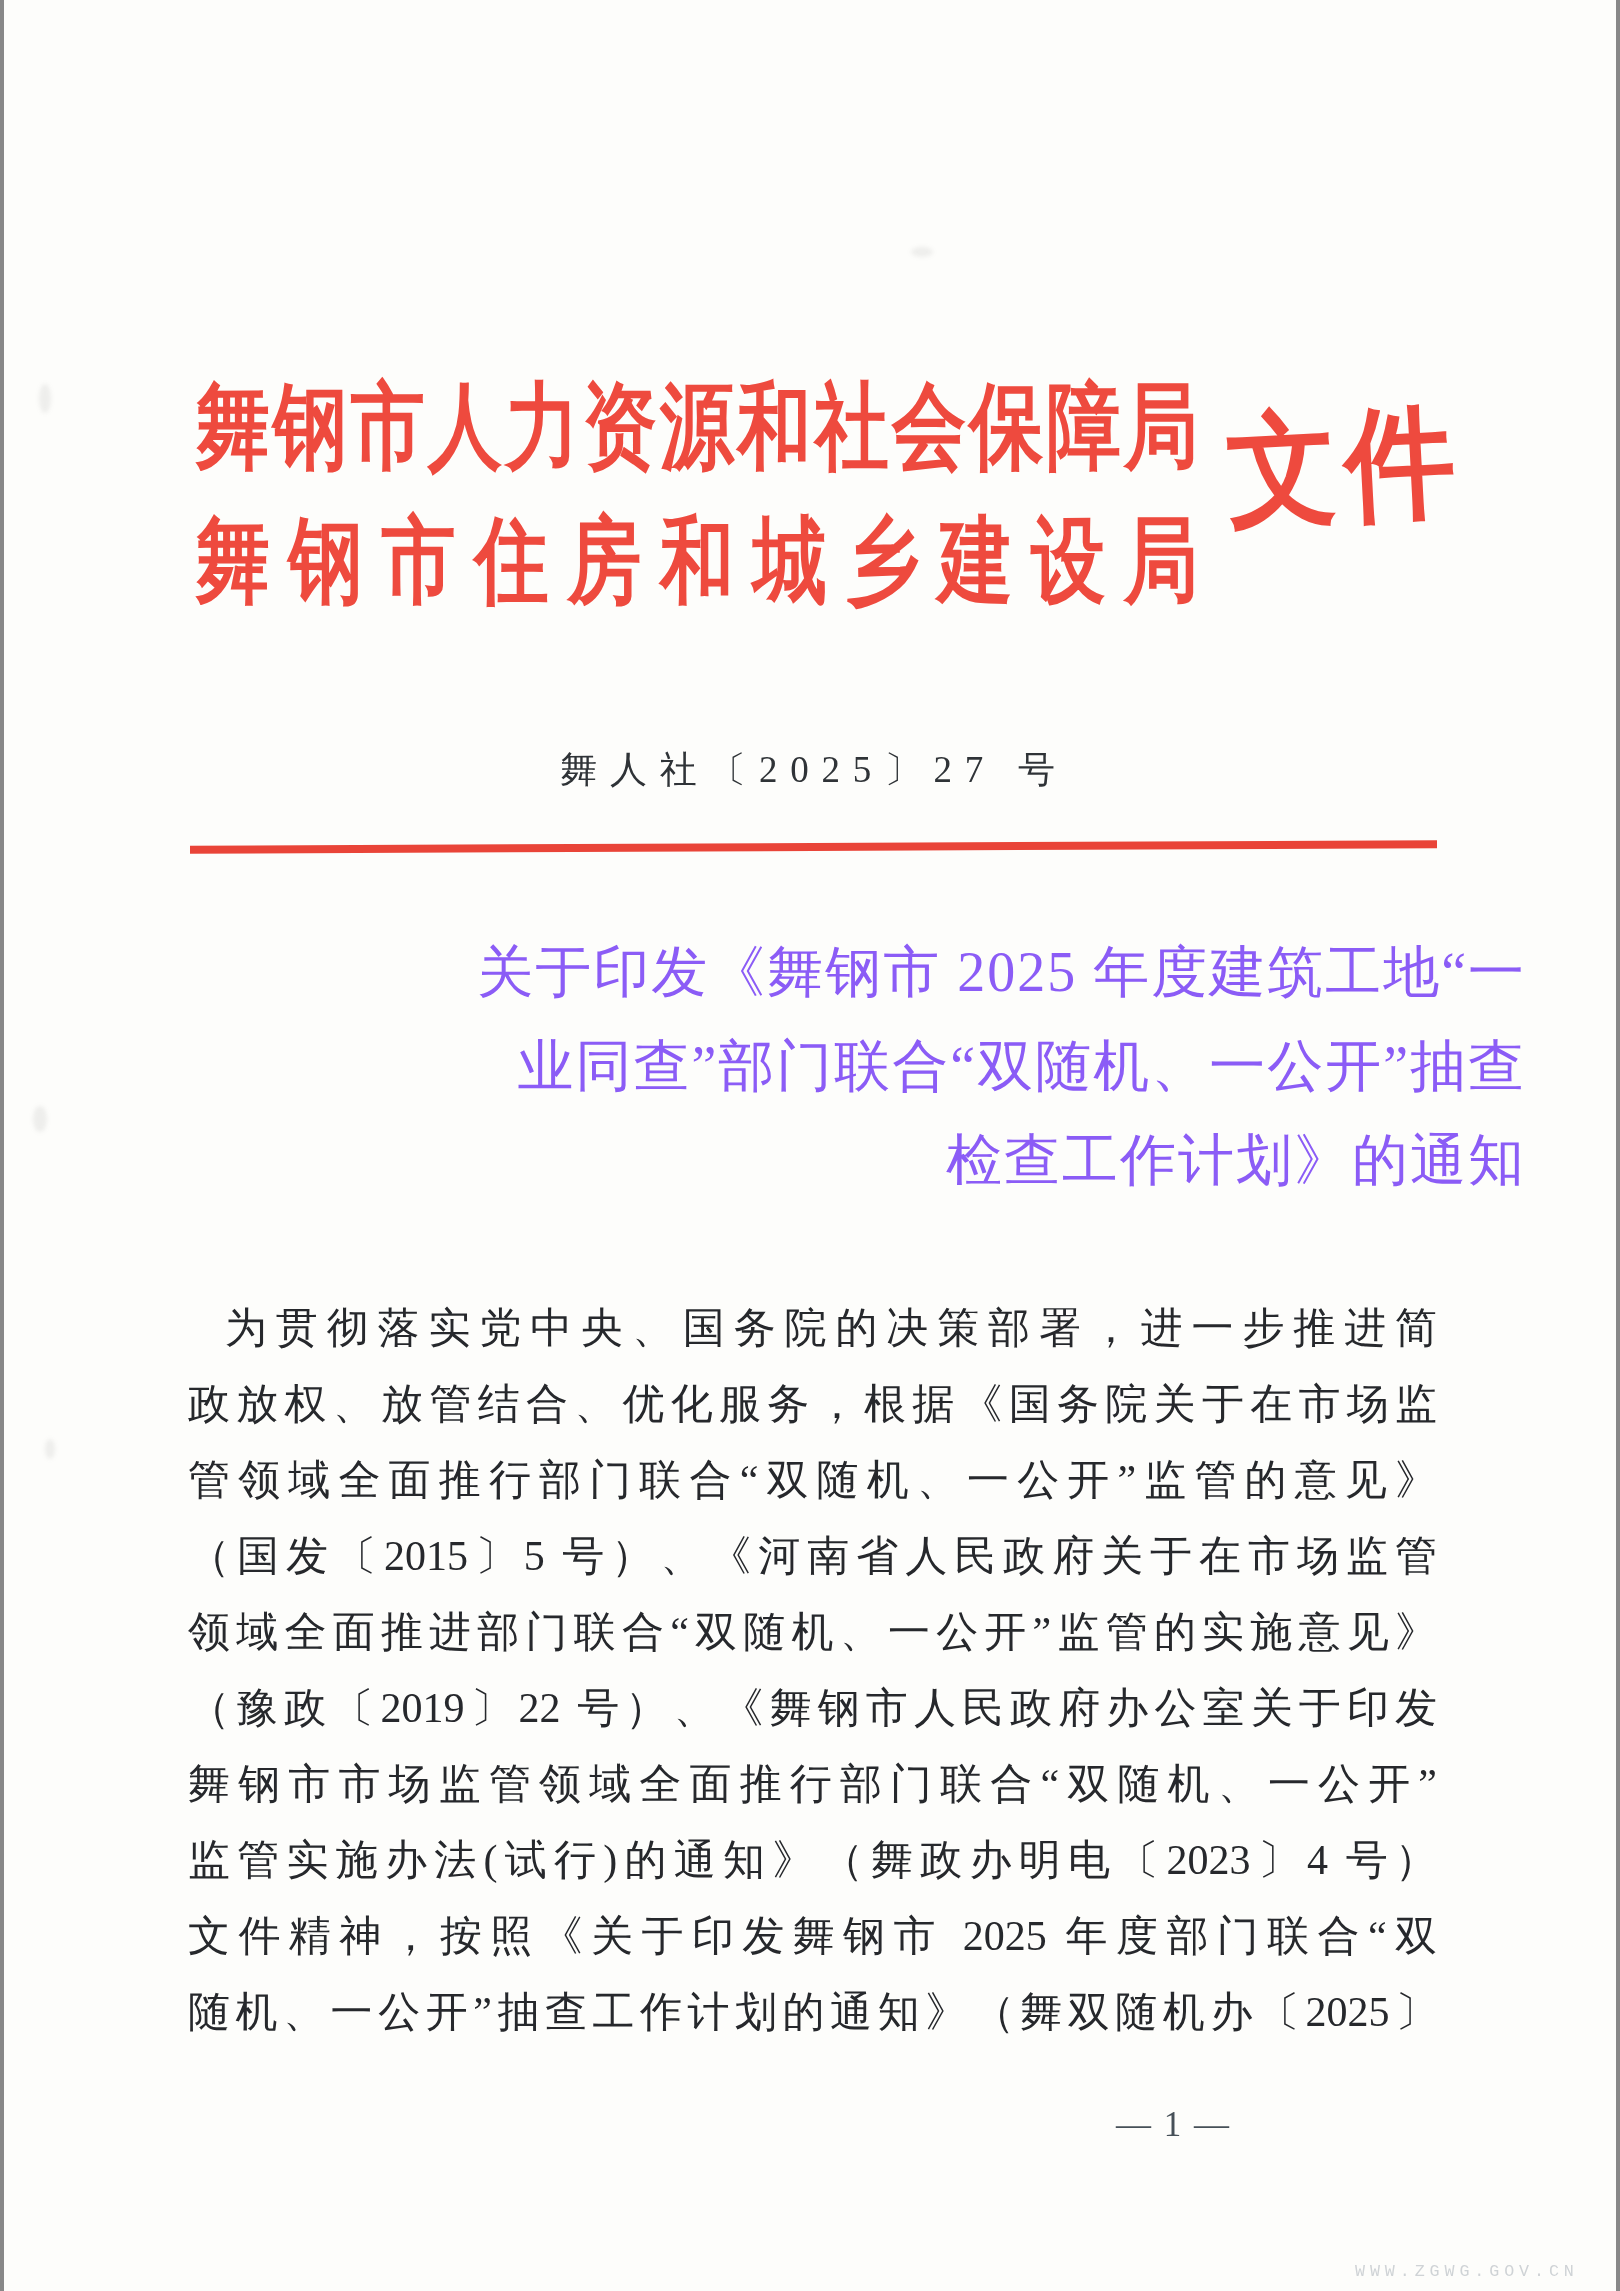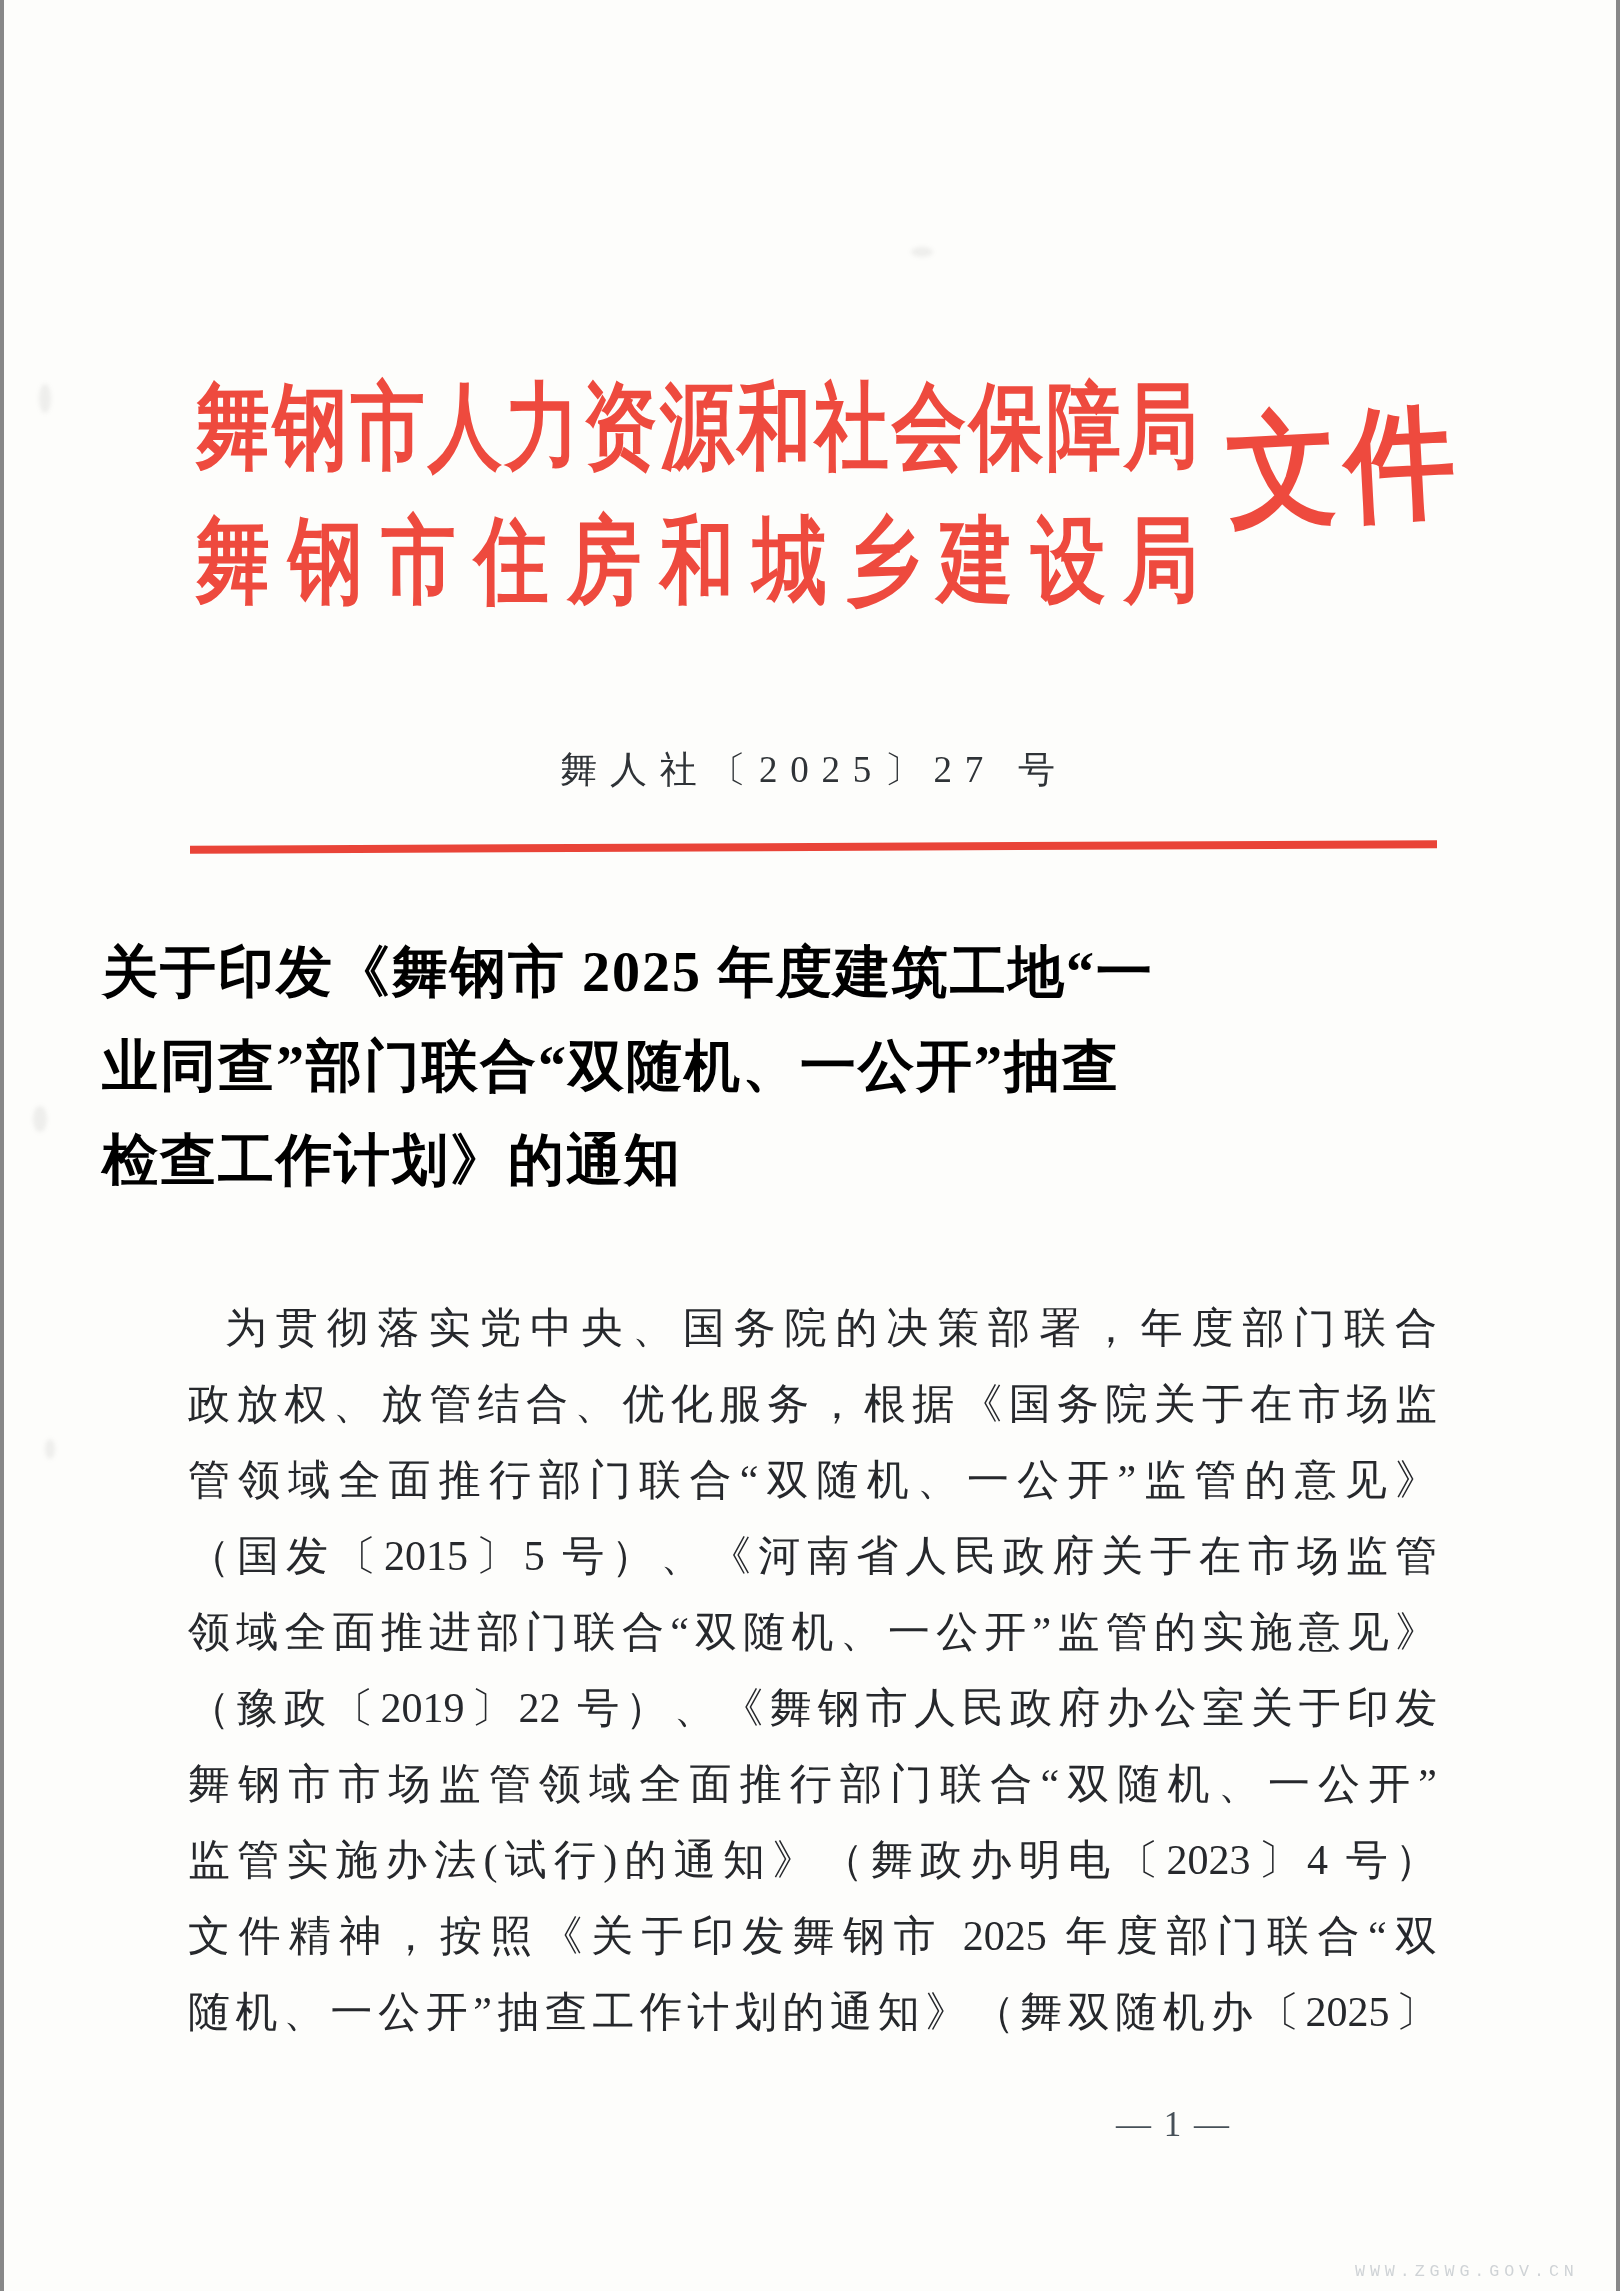--- a/index.html
+++ b/index.html
@@ -65,24 +65,24 @@
     background: #e94438;
     transform: rotate(-0.25deg);
   }
 
   
   .title-block {
     position: absolute;
     left: 98px;
     top: 925px;
     width: 1424px;
-    text-align: left;
+    text-align: right;
     font-size: 56px;
-    font-weight: bold;
-    color: #000000;
+    font-weight: normal;
+    color: #8b5cf6;
     line-height: 94px;
     letter-spacing: 2px;
   }
 
   
   .body-block {
     position: absolute;
     left: 184px;
     top: 1290px;
     width: 1249px;
@@ -147,21 +147,21 @@
 
   <div class="red-rule"></div>
 
   <div class="title-block">
     <div>关于印发《舞钢市 2025 年度建筑工地“一</div>
     <div>业同查”部门联合“双随机、一公开”抽查</div>
     <div>检查工作计划》的通知</div>
   </div>
 
   <div class="body-block">
-    <div class="body-line indent">为贯彻落实党中央、国务院的决策部署，年度部门联合</div>
+    <div class="body-line indent">为贯彻落实党中央、国务院的决策部署，进一步推进简</div>
     <div class="body-line">政放权、放管结合、优化服务，根据《国务院关于在市场监</div>
     <div class="body-line">管领域全面推行部门联合“双随机、一公开”监管的意见》</div>
     <div class="body-line">（国发〔2015〕5 号）、《河南省人民政府关于在市场监管</div>
     <div class="body-line">领域全面推进部门联合“双随机、一公开”监管的实施意见》</div>
     <div class="body-line">（豫政〔2019〕22 号）、《舞钢市人民政府办公室关于印发</div>
     <div class="body-line">舞钢市市场监管领域全面推行部门联合“双随机、一公开”</div>
     <div class="body-line">监管实施办法(试行)的通知》（舞政办明电〔2023〕4 号）</div>
     <div class="body-line">文件精神，按照《关于印发舞钢市 2025 年度部门联合“双</div>
     <div class="body-line">随机、一公开”抽查工作计划的通知》（舞双随机办〔2025〕</div>
   </div>

